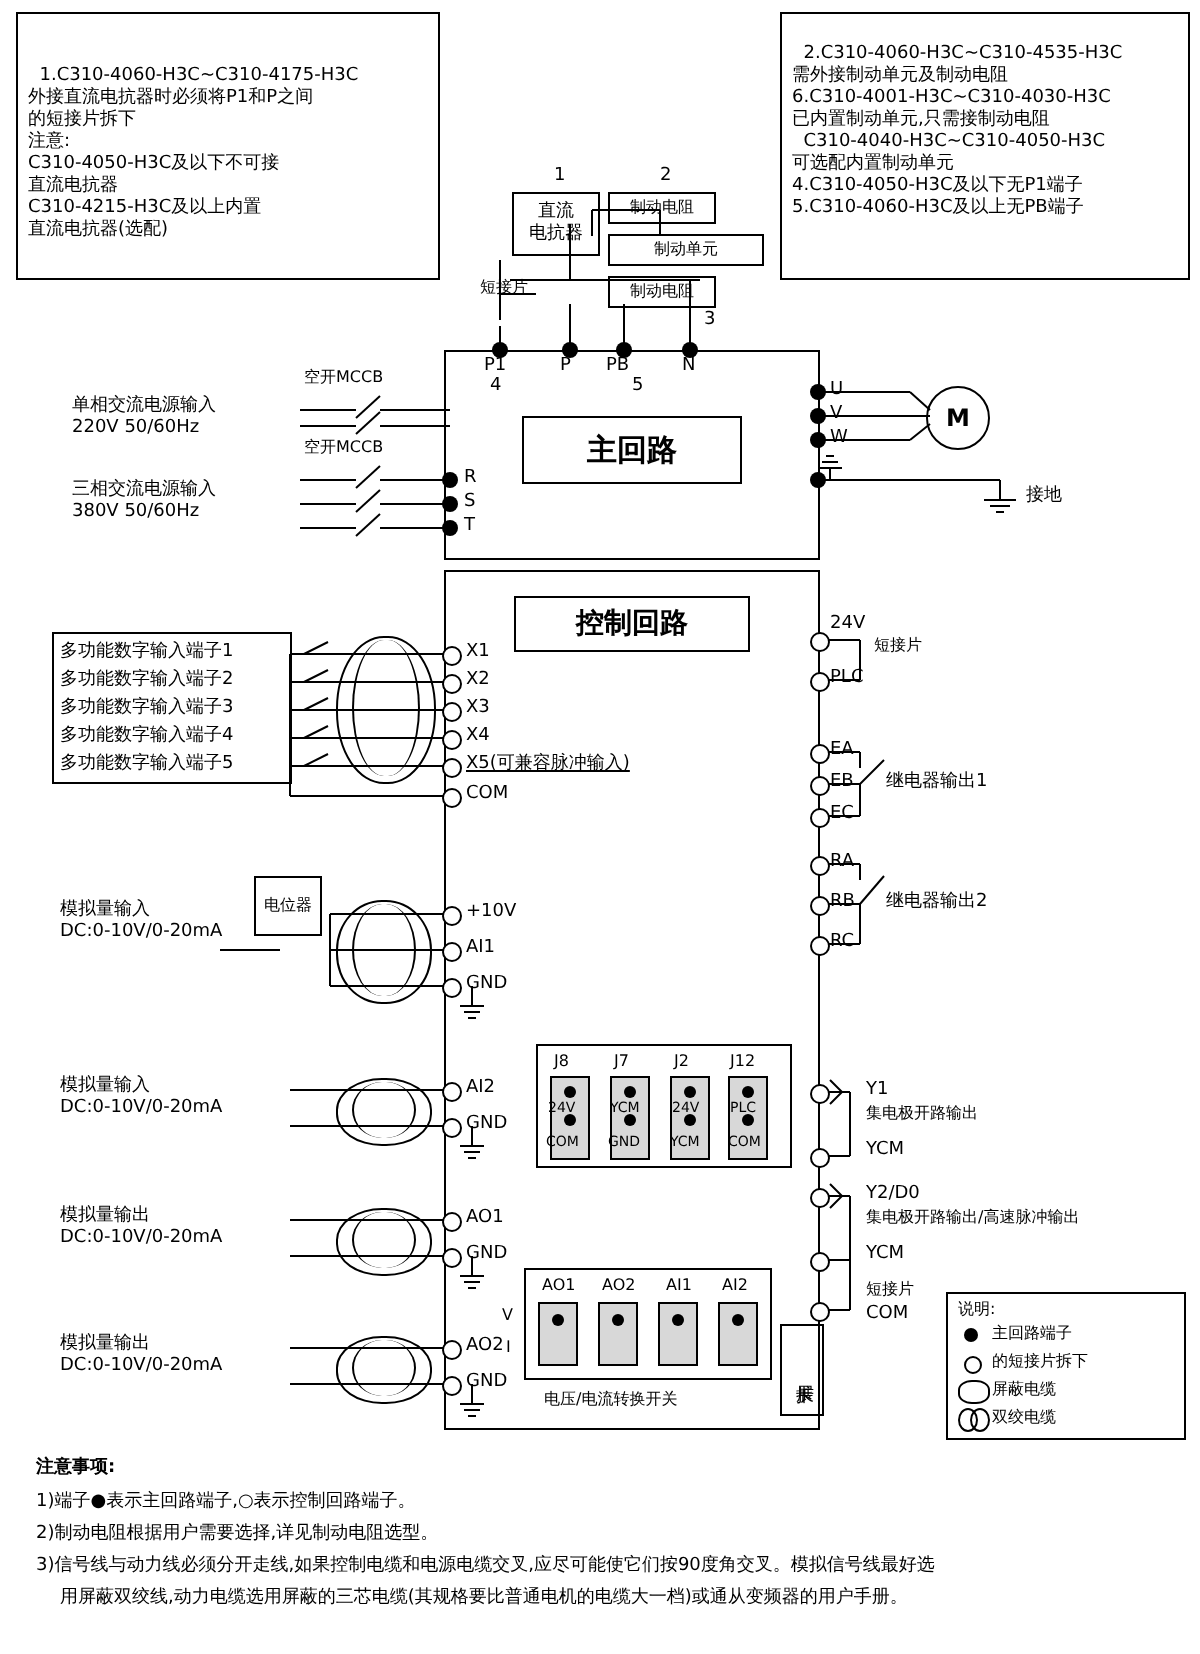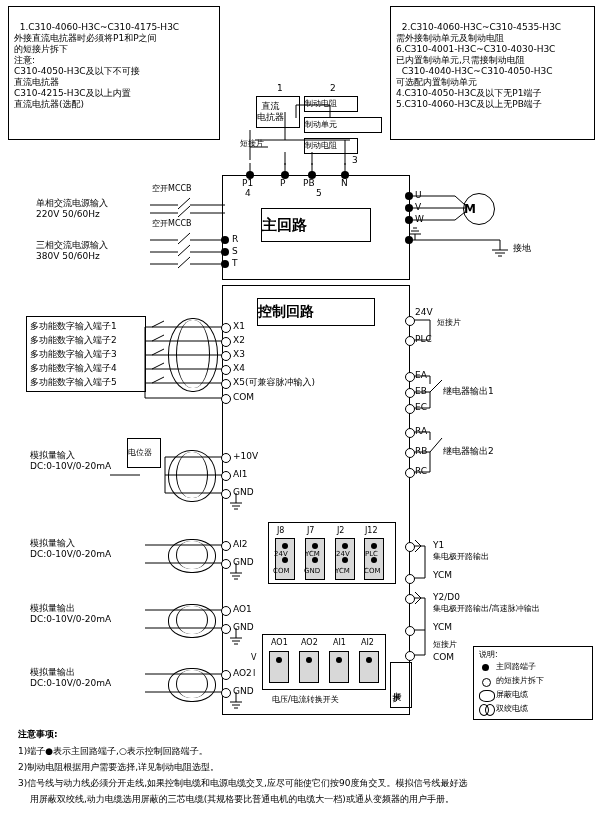--- a/index.html
+++ b/index.html
@@ -2,21 +2,21 @@
 <html><head>
 <meta charset="utf-8">
 <style>
   html,body{margin:0;padding:0;}
   body{width:600px;height:827px;background:#fff;font-family:"DejaVu Sans","Liberation Sans",sans-serif;color:#000;position:relative;overflow:hidden;}
   .abs{position:absolute;}
   .txt{font-size:9px;line-height:11px;white-space:pre;}
   .txt8{font-size:8px;line-height:10px;white-space:pre;}
   .txt7{font-size:7px;line-height:9px;white-space:pre;}
   .box{border:1px solid #000;box-sizing:border-box;}
-  .ctr{display:flex;align-items:center;text-align:center;}
+  .ctr{display:flex;align-items:center;justify-content:center;text-align:center;}
   .big{font-size:15px;font-weight:bold;}
   svg{position:absolute;left:0;top:0;pointer-events:none;}
 </style>
 </head>
 <body>
 
 <svg width="600" height="827">
   <g stroke="#000" stroke-width="1" fill="none">
 
     <line x1="285" y1="112" x2="285" y2="140"></line>
@@ -143,21 +143,21 @@
     <line x1="425" y1="598" x2="425" y2="630"></line>
     <line x1="410" y1="630" x2="425" y2="630"></line>
     <line x1="410" y1="655" x2="425" y2="655"></line>
     <line x1="425" y1="630" x2="425" y2="655"></line>
 
     <polyline points="415,552 421,546 415,540" fill="none"></polyline>
     <polyline points="415,604 421,598 415,592" fill="none"></polyline>
   </g>
 </svg>
 
-<div class="abs box txt" style="left:8px;top:6px;width:212px;height:134px;padding:4px 5px;">
+<div class="abs box txt" style="left:8px;top:6px;width:212px;height:134px;padding:15px 5px;">
   <span>1.C310-4060-H3C~C310-4175-H3C
 外接直流电抗器时必须将P1和P之间
 的短接片拆下
 注意:
 C310-4050-H3C及以下不可接
 直流电抗器
 C310-4215-H3C及以上内置
 直流电抗器(选配)</span>
 </div>
 <div class="abs box txt" style="left:390px;top:6px;width:205px;height:134px;padding:4px 5px;">
@@ -251,21 +251,21 @@
 <div class="abs" style="left:221px;top:323px;width:8px;height:8px;border-radius:50%;border:1px solid #000;background:#fff;"></div>
 <div class="abs" style="left:221px;top:337px;width:8px;height:8px;border-radius:50%;border:1px solid #000;background:#fff;"></div>
 <div class="abs" style="left:221px;top:351px;width:8px;height:8px;border-radius:50%;border:1px solid #000;background:#fff;"></div>
 <div class="abs" style="left:221px;top:365px;width:8px;height:8px;border-radius:50%;border:1px solid #000;background:#fff;"></div>
 <div class="abs" style="left:221px;top:379px;width:8px;height:8px;border-radius:50%;border:1px solid #000;background:#fff;"></div>
 <div class="abs" style="left:221px;top:394px;width:8px;height:8px;border-radius:50%;border:1px solid #000;background:#fff;"></div>
 <div class="abs txt" style="left:233px;top:321px;">X1</div>
 <div class="abs txt" style="left:233px;top:335px;">X2</div>
 <div class="abs txt" style="left:233px;top:349px;">X3</div>
 <div class="abs txt" style="left:233px;top:363px;">X4</div>
-<div class="abs txt" style="left:233px;top:377px;">X5(可兼容脉冲输入)</div>
+<div class="abs txt" style="left:233px;top:377px;text-decoration:underline;">X5(可兼容脉冲输入)</div>
 <div class="abs txt" style="left:233px;top:392px;">COM</div>
 
 <div class="abs" style="left:405px;top:316px;width:8px;height:8px;border-radius:50%;border:1px solid #000;background:#fff;"></div>
 <div class="abs" style="left:405px;top:336px;width:8px;height:8px;border-radius:50%;border:1px solid #000;background:#fff;"></div>
 <div class="abs txt" style="left:415px;top:307px;">24V</div>
 <div class="abs txt" style="left:415px;top:334px;">PLC</div>
 <div class="abs txt8" style="left:437px;top:318px;">短接片</div>
 
 <div class="abs" style="left:405px;top:372px;width:8px;height:8px;border-radius:50%;border:1px solid #000;background:#fff;"></div>
 <div class="abs" style="left:405px;top:388px;width:8px;height:8px;border-radius:50%;border:1px solid #000;background:#fff;"></div>

